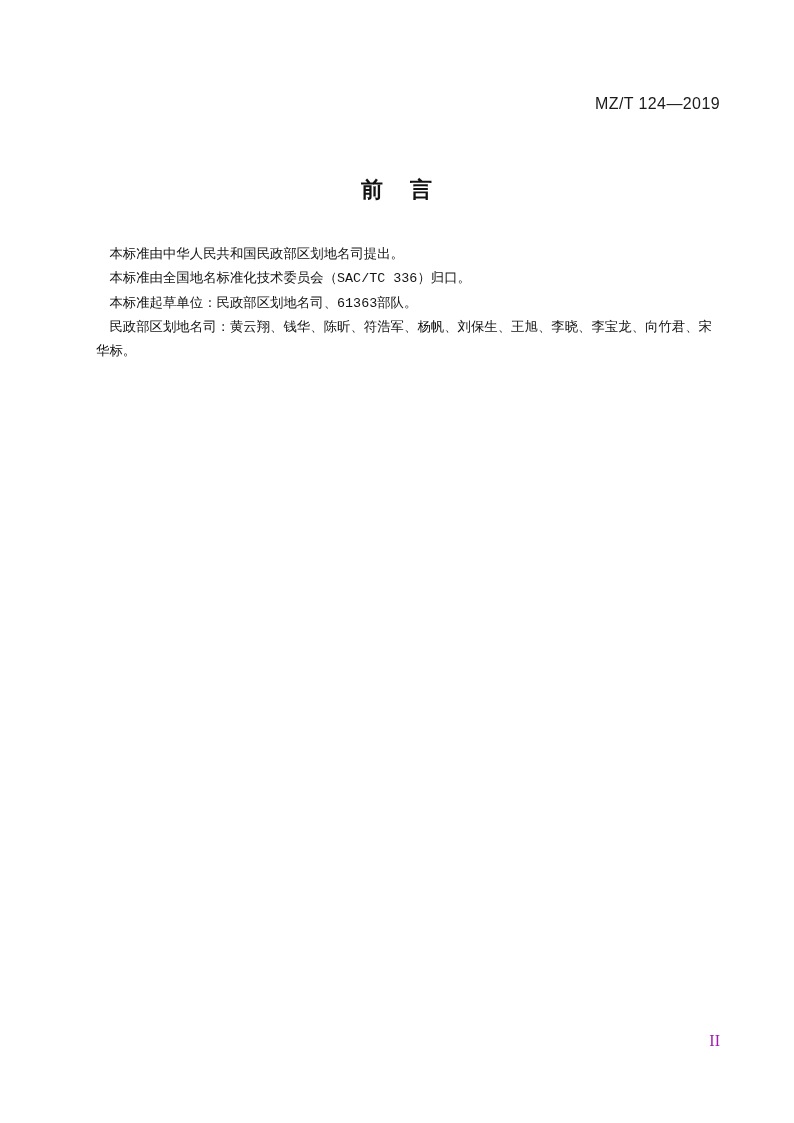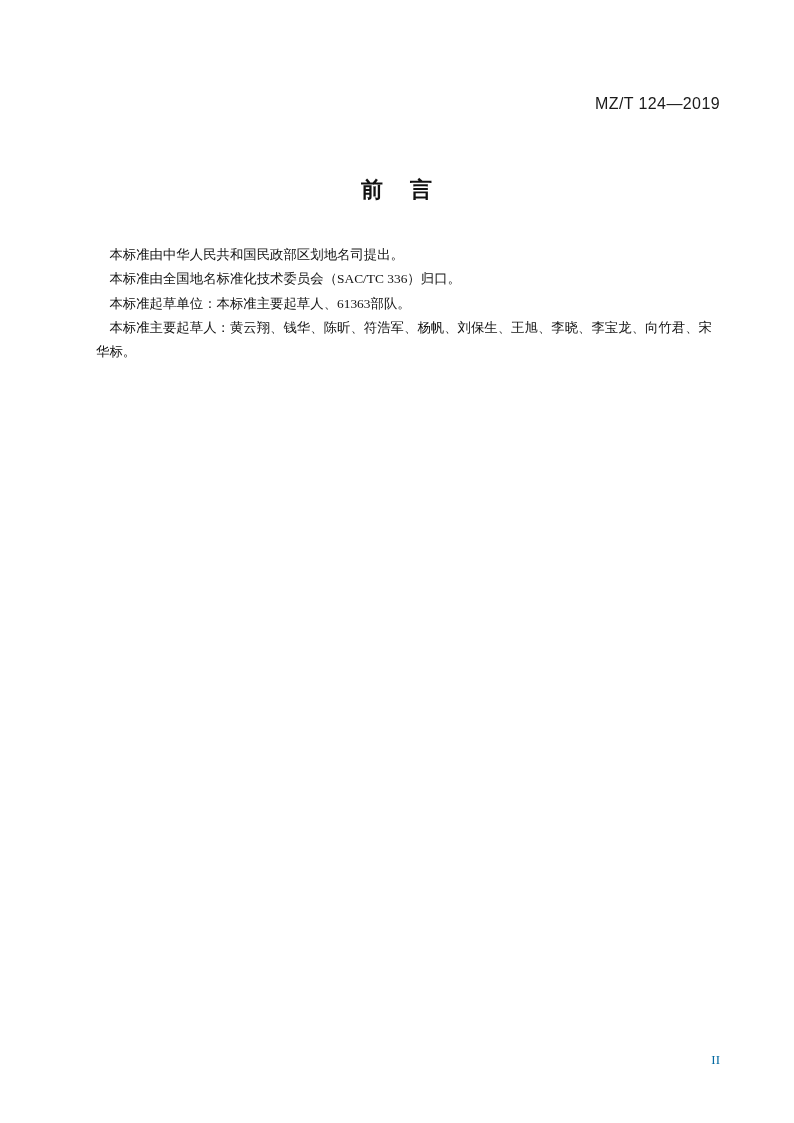--- a/index.html
+++ b/index.html
@@ -42,56 +42,56 @@
   }
   .doc-title .gap {
     display: inline-block;
     width: 26px;
   }
   .body-block {
     position: absolute;
     top: 243px;
     left: 96px;
     width: 628px;
-    font-family: Liberation Serif, serif;
+    font-family: Liberation Mono, monospace;
     font-size: 13.4px;
     line-height: 24.3px;
     color: #121212;
   }
   .para {
     margin: 0;
     text-indent: 0;
     white-space: pre-wrap;
     word-break: break-all;
   }
   .para.indent {
     text-indent: 13.4px;
   }
   .page-number {
     position: absolute;
-    bottom: 55px;
+    bottom: 73px;
     right: 74px;
     font-family: "Liberation Serif", serif;
-    font-size: 13px;
-    color: #0369a1;
+    font-size: 16px;
+    color: #a21caf;
   }
 </style>
 </head>
 <body>
 
 <div class="page">
 
   <div class="std-number">MZ/T 124—2019</div>
 
   <div class="doc-title">
     <span>前</span><span class="gap"></span><span>言</span>
   </div>
 
   <div class="body-block">
     <p class="para indent">本标准由中华人民共和国民政部区划地名司提出。</p>
     <p class="para indent">本标准由全国地名标准化技术委员会（SAC/TC 336）归口。</p>
-    <p class="para indent">本标准起草单位：本标准主要起草人、61363部队。</p>
-    <p class="para indent">本标准主要起草人：黄云翔、钱华、陈昕、符浩军、杨帆、刘保生、王旭、李晓、李宝龙、向竹君、宋华标。</p>
+    <p class="para indent">本标准起草单位：民政部区划地名司、61363部队。</p>
+    <p class="para indent">民政部区划地名司：黄云翔、钱华、陈昕、符浩军、杨帆、刘保生、王旭、李晓、李宝龙、向竹君、宋华标。</p>
   </div>
 
   <div class="page-number">II</div>
 
 </div>
 
 </body></html>

